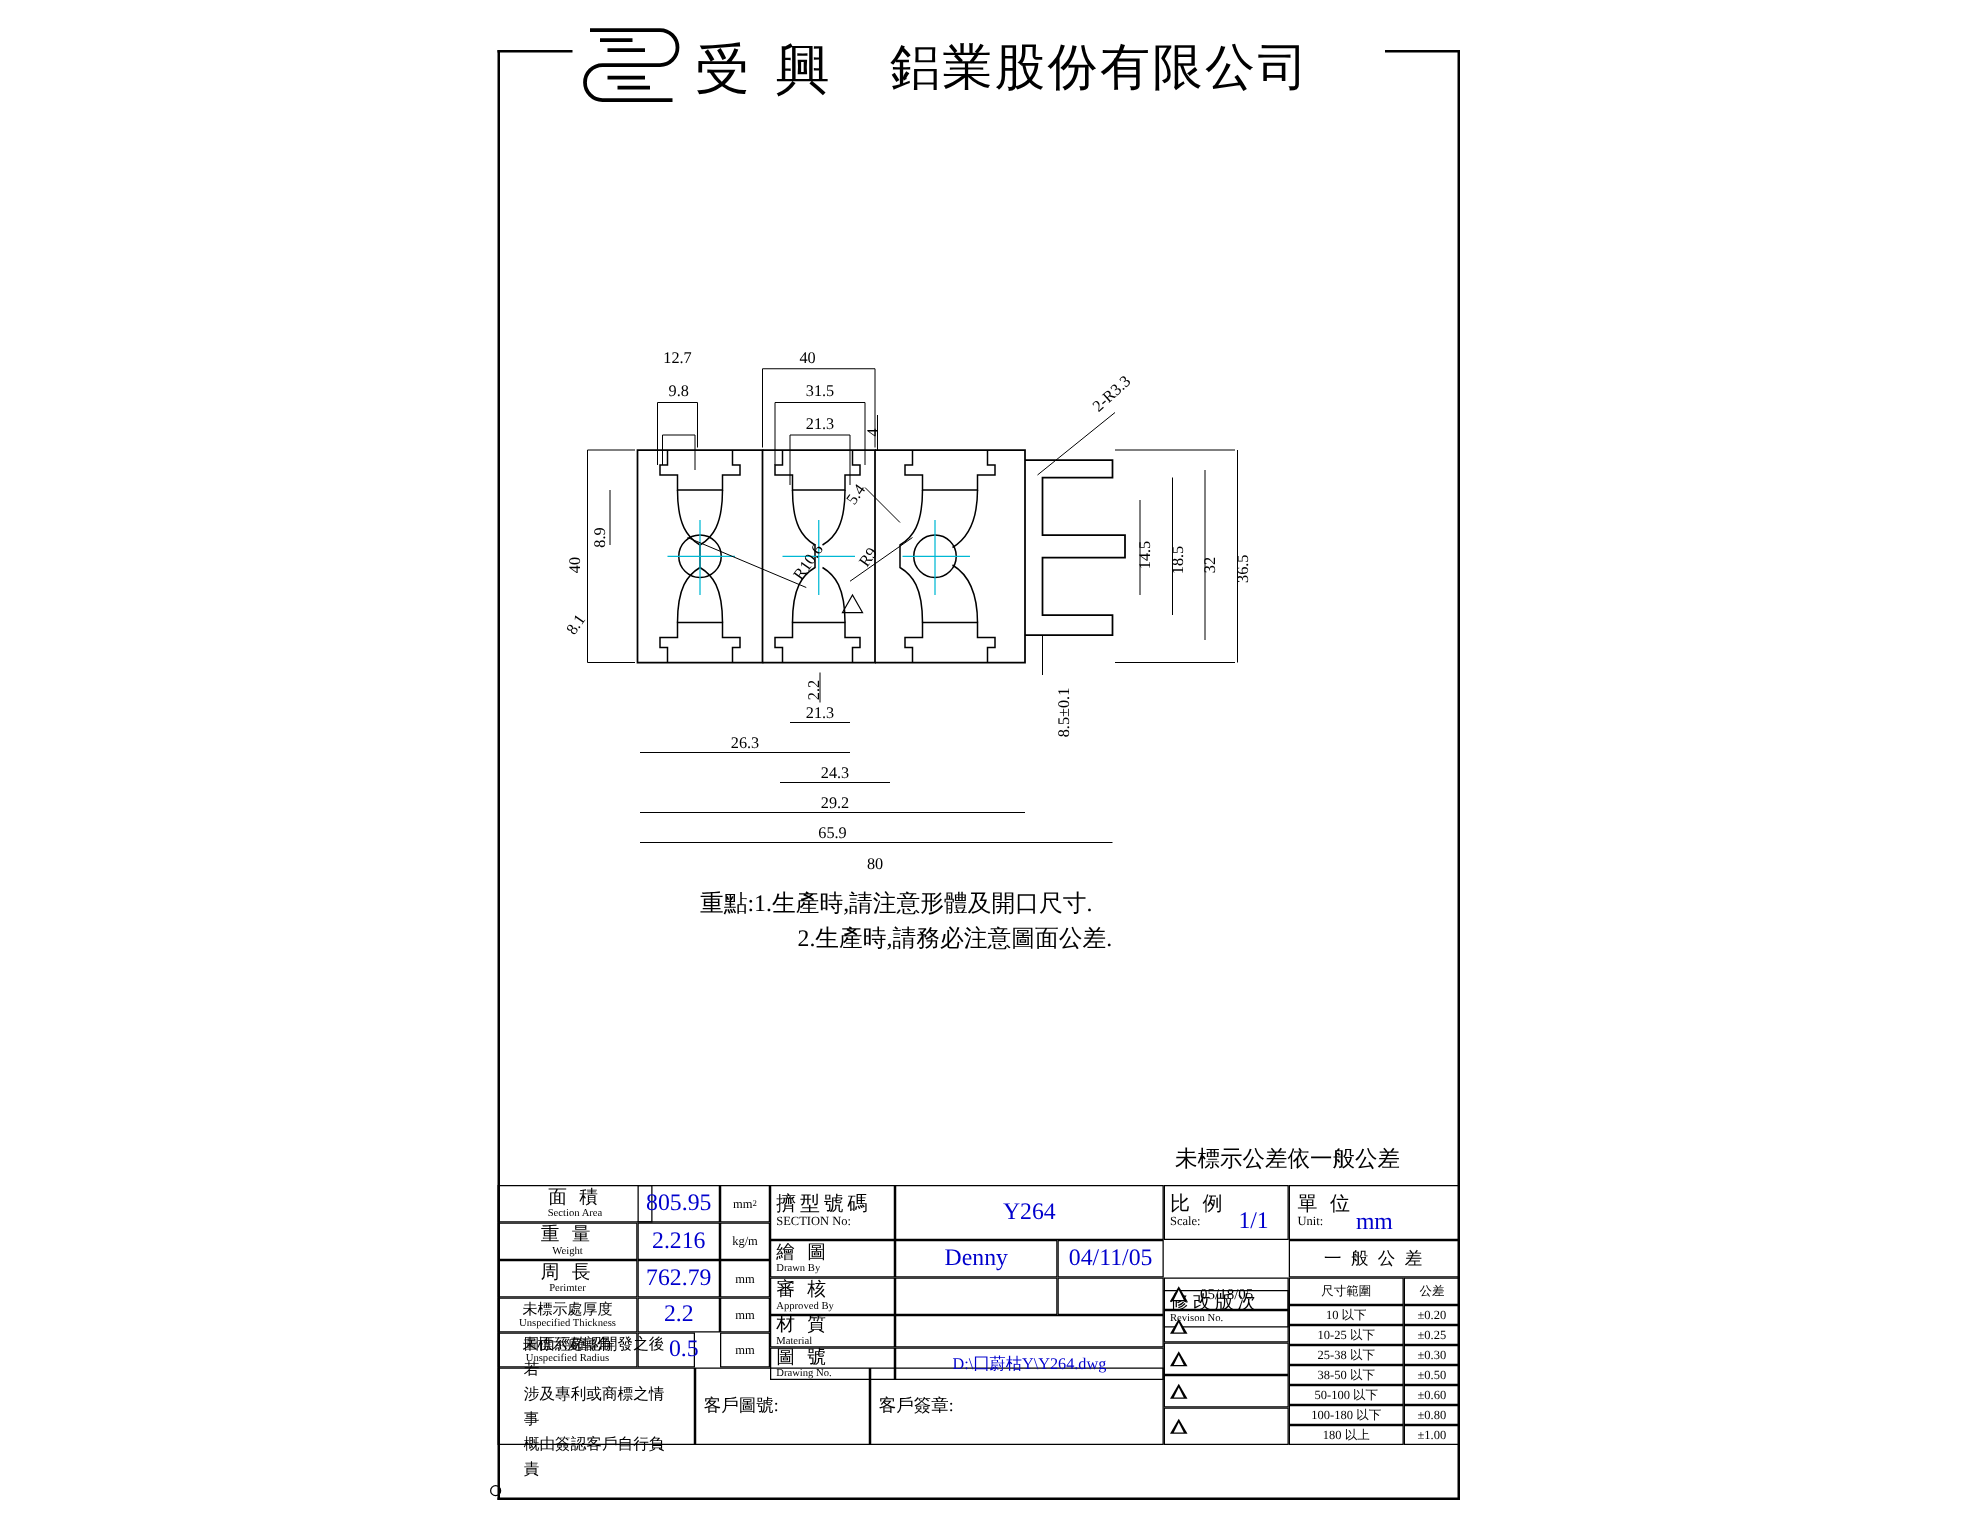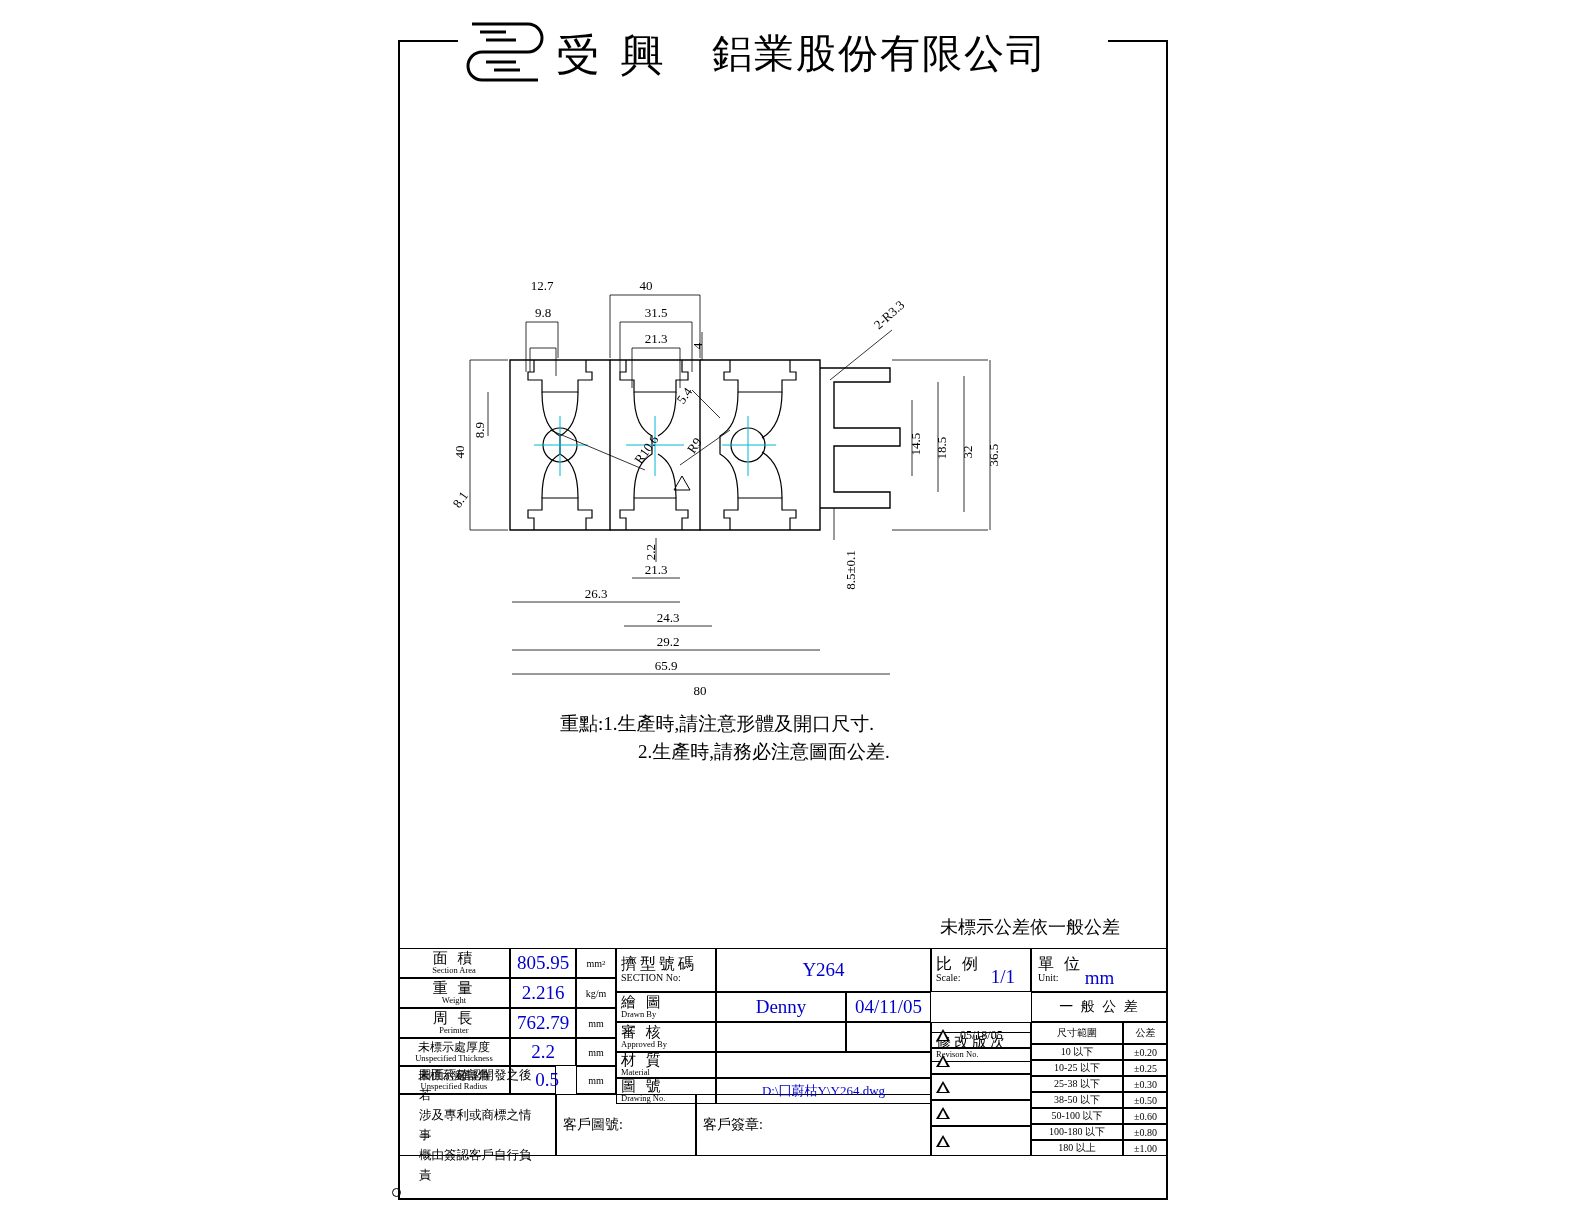--- a/index.html
+++ b/index.html
@@ -202,21 +202,21 @@
 
   <div class="notes">
     <div>重點:1.生產時,請注意形體及開口尺寸.</div>
     <div>2.生產時,請務必注意圖面公差.</div>
   </div>
 
   <div class="tol-note">未標示公差依一般公差</div>
 
   <div class="tb">
 
-    <div class="cell lab" style="left:0;top:0;width:112px;height:30px;">
+    <div class="cell lab" style="left:0;top:0;width:124px;height:30px;">
       <span class="zh">面 積</span>
       <span class="en">Section Area</span>
     </div>
     <div class="cell val" style="left:112px;top:0;width:66px;height:30px;">805.95</div>
     <div class="cell unit" style="left:178px;top:0;width:40px;height:30px;">
       <span>mm</span>
         <span class="sup">2</span>
     </div>
 
     <div class="cell lab" style="left:0;top:30px;width:112px;height:30px;">

